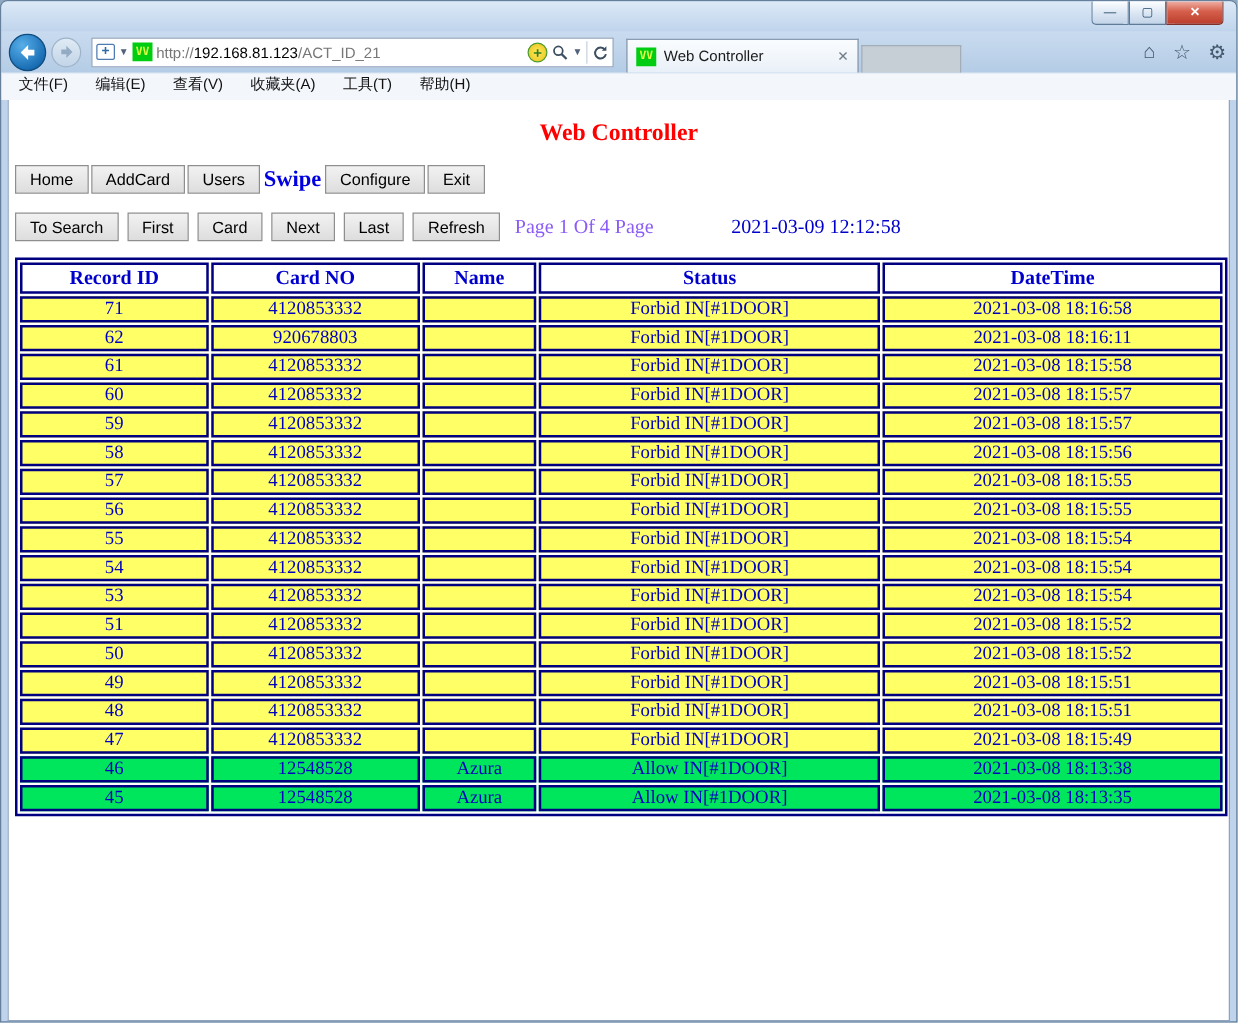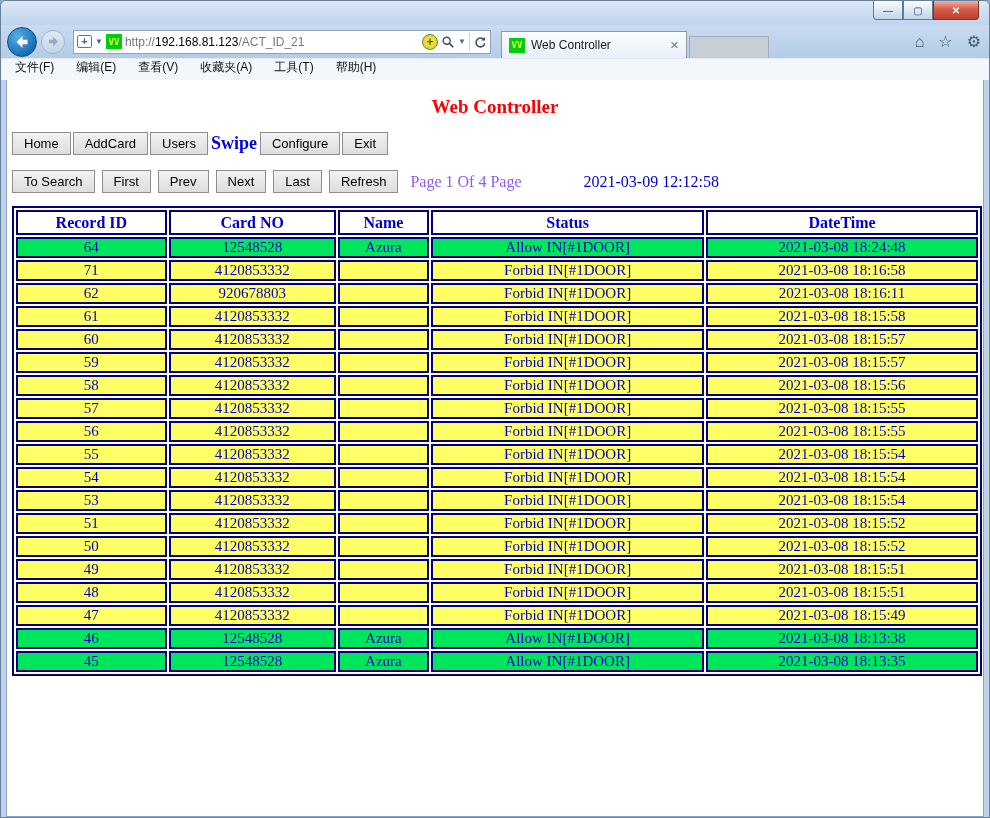--- a/index.html
+++ b/index.html
@@ -160,21 +160,21 @@
       <button class="btn">AddCard</button>
       <button class="btn">Users</button>
       <span class="swipe-label">Swipe</span>
       <button class="btn">Configure</button>
       <button class="btn">Exit</button>
     </div>
 
     <div class="toolrow">
       <button class="btn">To Search</button>
       <button class="btn">First</button>
-      <button class="btn">Prev</button>
+      <button class="btn">Card</button>
       <button class="btn">Next</button>
       <button class="btn">Last</button>
       <button class="btn">Refresh</button>
       <span class="pageinfo">Page 1 Of 4 Page</span>
       <span class="timestamp">2021-03-09 12:12:58</span>
     </div>
 
     <table class="records">
       <colgroup>
         <col style="width:15.8%">
@@ -187,27 +187,20 @@
         <tr>
           <th>Record ID</th>
           <th>Card NO</th>
           <th>Name</th>
           <th>Status</th>
           <th>DateTime</th>
         </tr>
       </thead>
       <tbody>
 
-      <tr class="allow">
-          <td>64</td>
-          <td>12548528</td>
-          <td>Azura</td>
-          <td>Allow IN[#1DOOR]</td>
-          <td>2021-03-08 18:24:48</td>
-        </tr>
           <tr class="forbid">
           <td>71</td>
           <td>4120853332</td>
           <td>&nbsp;</td>
           <td>Forbid IN[#1DOOR]</td>
           <td>2021-03-08 18:16:58</td>
         </tr>
           <tr class="forbid">
           <td>62</td>
           <td>920678803</td>

